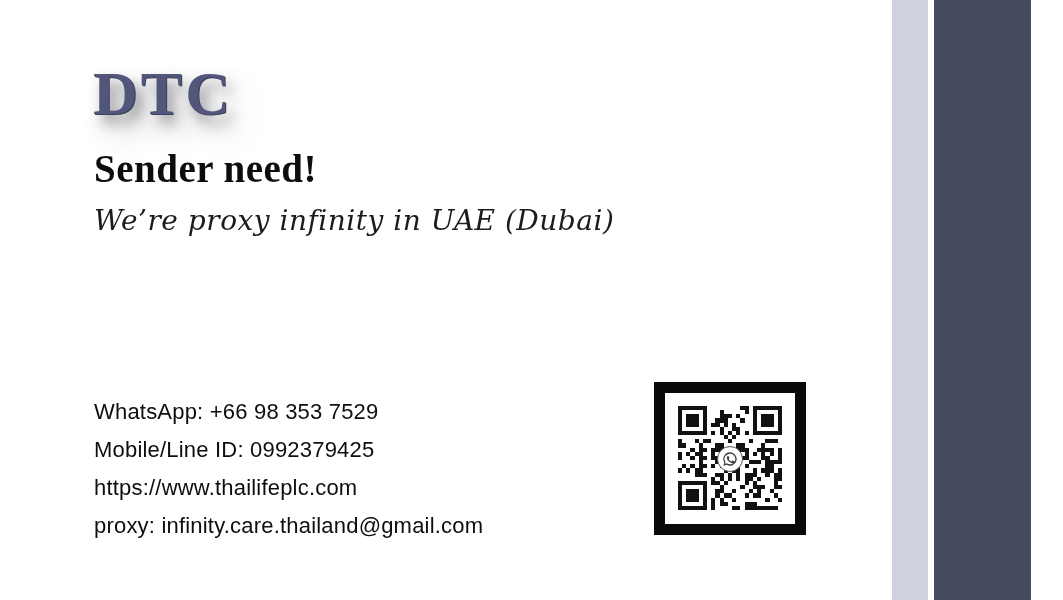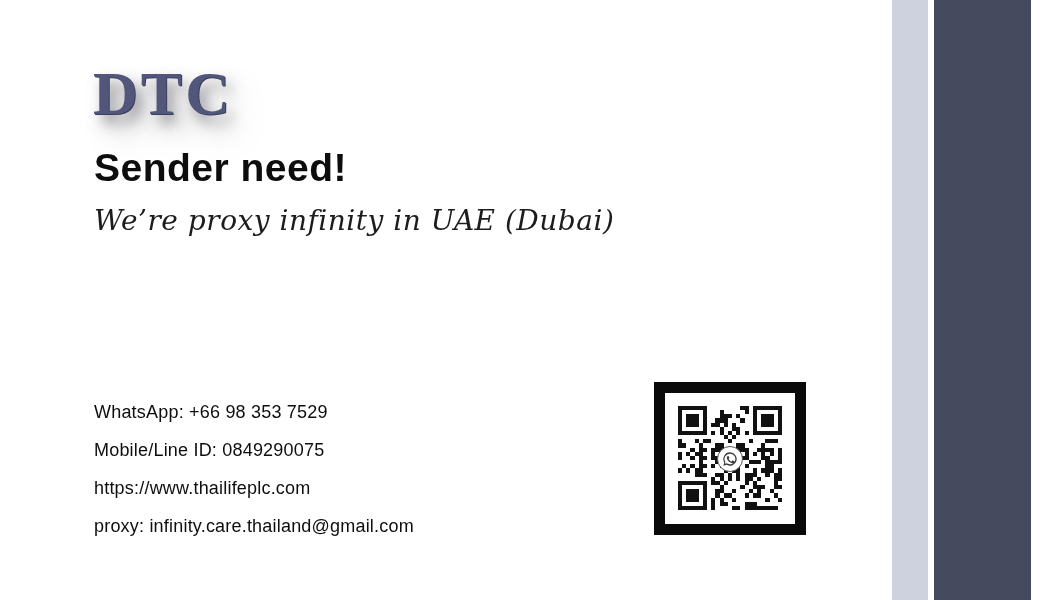--- a/index.html
+++ b/index.html
@@ -23,21 +23,21 @@
     text-shadow:
       1px 1px 0 #3c405c,
       6px 9px 14px rgba(110,110,115,0.75),
       14px 18px 26px rgba(140,140,145,0.45);
   }
 
   
   .headline {
     position: absolute;
     left: 94px; top: 146px;
-    font-family: Liberation Sans, sans-serif;
+    font-family: Liberation Serif, serif;
     font-weight: bold;
     font-size: 39px;
     color: #0d0d0d;
     letter-spacing: 0.5px;
   }
 
   
   .tagline {
     position: absolute;
     left: 94px; top: 204px;
@@ -46,21 +46,21 @@
     font-weight: 300;
     font-size: 28px;
     color: #1c1c1c;
     letter-spacing: 0.5px;
   }
 
   
   .contact {
     position: absolute;
     left: 94px; top: 397px;
-    font-size: 18px;
+    font-size: 22px;
     color: #0e0e0e;
   }
   .contact-line {
     height: 38px;
     line-height: 30px;
     letter-spacing: 0.2px;
   }
 
   
   .qr-frame {
@@ -100,21 +100,21 @@
 <div class="card">
 
   <div class="logo" style="color: rgb(81, 86, 122);">DTC</div>
 
   <h1 class="headline" style="color: rgb(13, 13, 13);">Sender need!</h1>
 
   <div class="tagline">We’re proxy infinity in UAE (Dubai)</div>
 
   <div class="contact" style="color: rgb(14, 14, 14);">
     <div class="contact-line">WhatsApp: +66 98 353 7529</div>
-    <div class="contact-line">Mobile/Line ID: 0849290075</div>
+    <div class="contact-line">Mobile/Line ID: 0992379425</div>
     <div class="contact-line">https://www.thailifeplc.com</div>
     <div class="contact-line">proxy: infinity.care.thailand@gmail.com</div>
   </div>
 
   <div class="qr-frame">
     <div class="qr-inner">
       <svg id="qr-svg" viewBox="0 0 25 25" shape-rendering="crispEdges">
           <rect x="0" y="0" width="1" height="1" fill="#111111"></rect>
           <rect x="1" y="0" width="1" height="1" fill="#111111"></rect>
           <rect x="2" y="0" width="1" height="1" fill="#111111"></rect>

